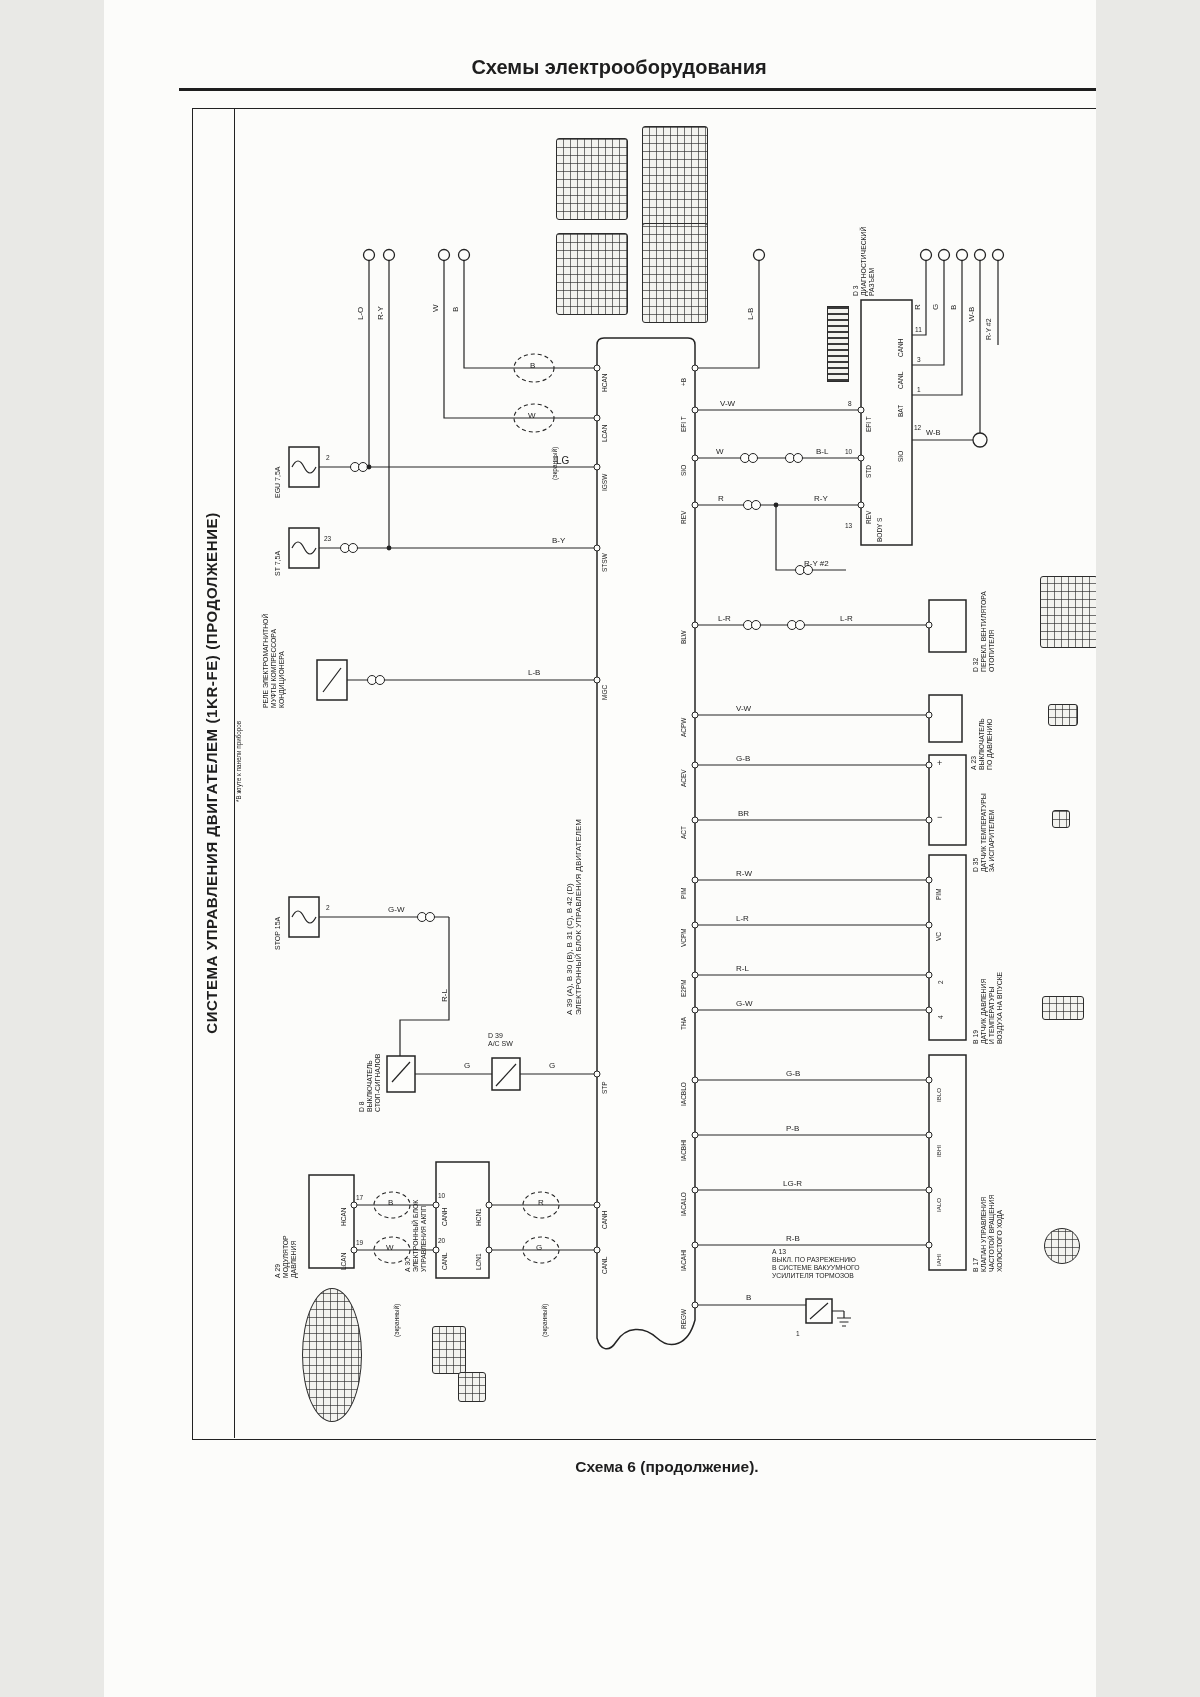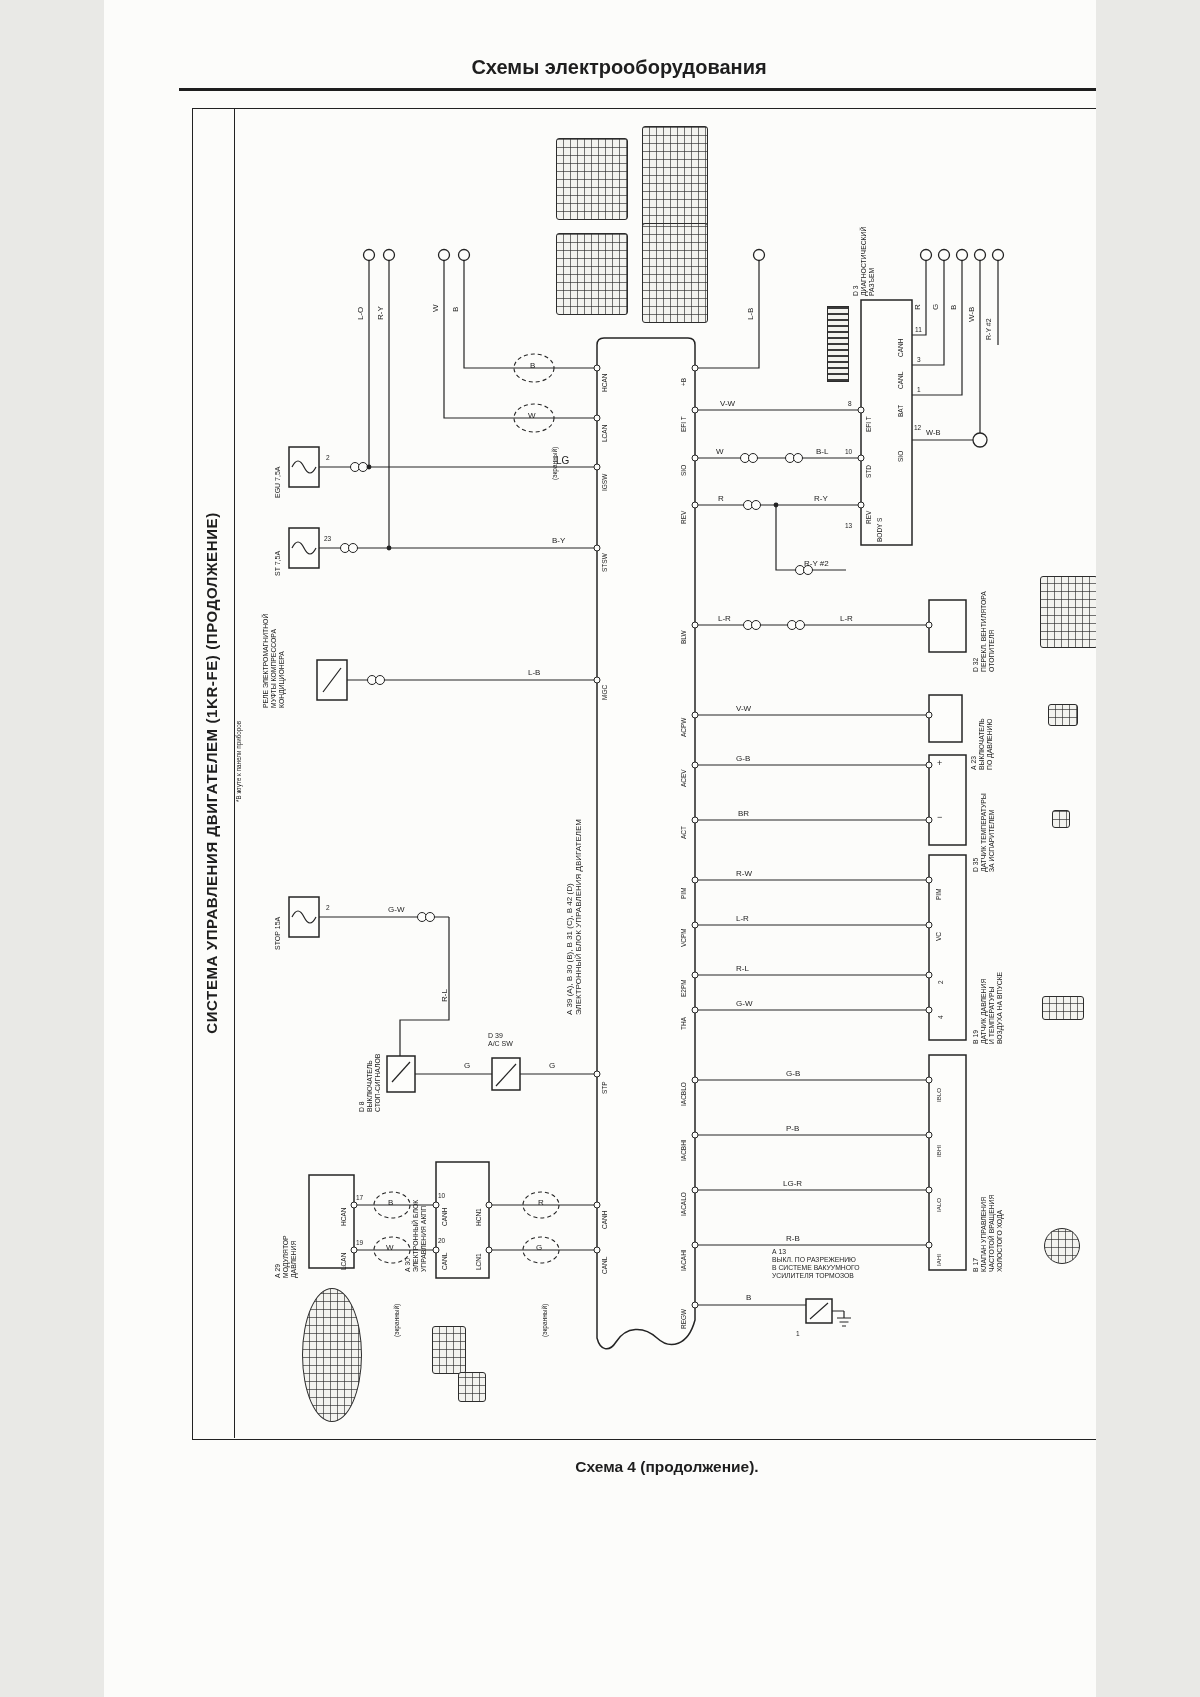--- a/index.html
+++ b/index.html
@@ -348,14 +348,14 @@
       <div class="dlabel rot" style="left: 831px; top: 1157px; font-size: 6.2px;">IBHI</div>
       <div class="dlabel rot" style="left: 831px; top: 1212px; font-size: 6.2px;">IALO</div>
       <div class="dlabel rot" style="left: 831px; top: 1266px; font-size: 6.2px;">IAHI</div>
       <div class="dlabel" style="left: 668px; top: 1248px; font-size: 6.8px; width: 160px;">А 13
 ВЫКЛ. ПО РАЗРЕЖЕНИЮ
 В СИСТЕМЕ ВАКУУМНОГО
 УСИЛИТЕЛЯ ТОРМОЗОВ</div>
       <div class="dlabel" style="left: 692px; top: 1330px; font-size: 6.5px;">1</div>
     </div>
 
-  <div class="caption">Схема 4 (продолжение).</div>
+  <div class="caption">Схема 6 (продолжение).</div>
 </div>
 
 </body></html>

